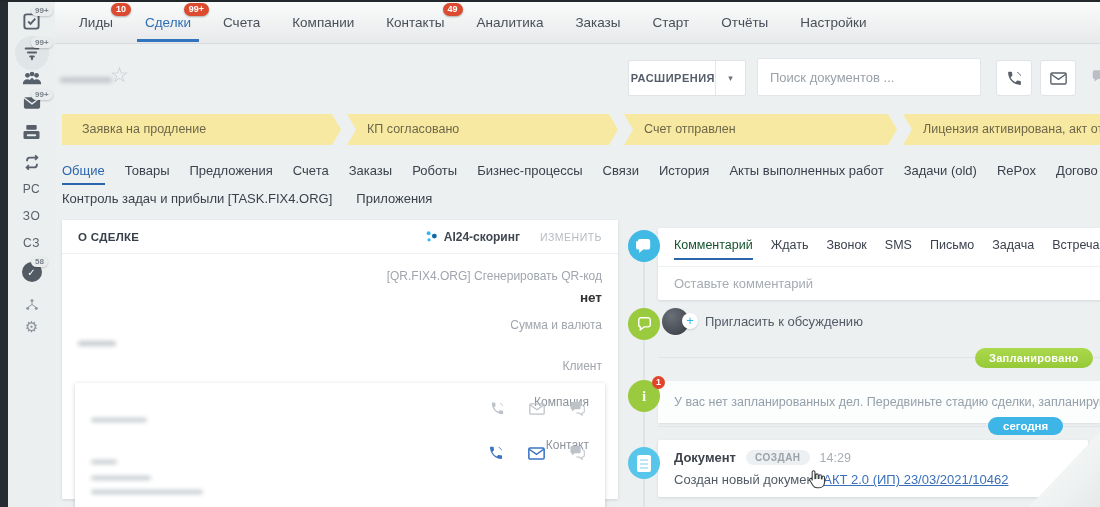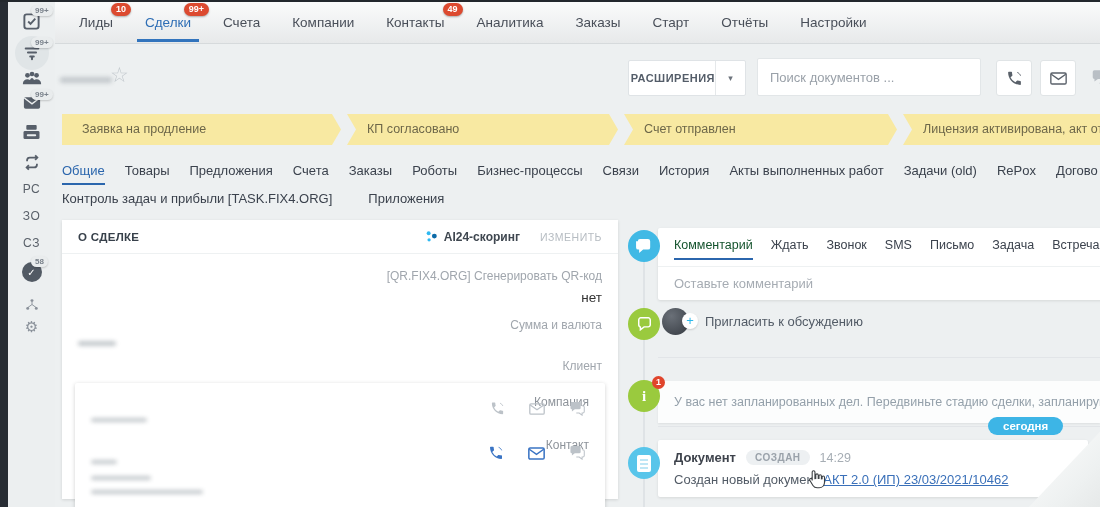--- a/index.html
+++ b/index.html
@@ -46,34 +46,34 @@
 
   
   .stage{position:absolute;top:114px;height:31px;background:#f8e9a2;color:#6d6749;font-size:12.5px;line-height:31px;
          padding-left:20px;box-sizing:border-box;white-space:nowrap;overflow:hidden;}
   .stage.mid{clip-path:polygon(0 0,calc(100% - 9px) 0,100% 50%,calc(100% - 9px) 100%,0 100%,9px 50%);}
   .stage.first{clip-path:polygon(0 0,calc(100% - 9px) 0,100% 50%,calc(100% - 9px) 100%,0 100%);}
 
   
   .dtabs1{position:absolute;left:62px;top:163px;width:1036px;display:flex;gap:20px;font-size:13px;color:#3b424d;
           white-space:nowrap;overflow:hidden;}
-  .dtabs2{position:absolute;left:62px;top:191px;display:flex;gap:36px;font-size:13px;color:#3b424d;white-space:nowrap;}
+  .dtabs2{position:absolute;left:62px;top:191px;display:flex;gap:24px;font-size:13px;color:#3b424d;white-space:nowrap;}
   .dtab{cursor:pointer;padding-bottom:5px;}
   .dtab.active{color:#2b66ad;border-bottom:2px solid #2b66ad;}
 
   
   .deal-card{position:absolute;left:62px;top:220px;width:556px;height:279px;background:#fff;
              box-shadow:0 1px 3px rgba(0,0,0,.12);text-align:right;}
   .dc-head{height:33px;display:flex;align-items:center;padding:0 16px;border-bottom:1px solid #eef1f2;}
   .dc-title{font-size:11.5px;font-weight:bold;color:#37404a;letter-spacing:.3px;}
   .dc-scoring{margin-left:auto;display:flex;align-items:center;gap:6px;font-size:12px;font-weight:bold;color:#3f4750;cursor:pointer;}
   .dc-edit{margin-left:20px;font-size:10.5px;color:#b6bcc2;text-transform:uppercase;letter-spacing:.5px;cursor:pointer;}
   .dc-body{padding:2px 16px 0;}
   .f-label{font-size:12px;color:#a0a6ad;margin-top:13px;}
-  .f-value{font-size:13.5px;color:#333;margin-top:7px;}
+  .f-value{font-size:13.5px;color:#333;margin-top:7px;font-weight:bold;}
   .client-card{position:relative;margin:10px -3px 0 -3px;background:#fff;box-shadow:0 1px 4px rgba(0,0,0,.18);
                border-radius:2px;padding:12px 16px 14px;height:104px;}
   .cc-label{font-size:12px;color:#8d939a;}
   .cc-icons{position:absolute;right:20px;display:flex;gap:24px;align-items:center;}
 
   
   .tl-line{position:absolute;left:643px;top:252px;width:2px;height:255px;background:#dfe3e6;}
   .tl-circle{position:absolute;left:628px;width:32px;height:32px;border-radius:50%;display:flex;align-items:center;
              justify-content:center;z-index:5;}
   .tl-card{position:absolute;left:658px;background:#fff;box-shadow:0 1px 3px rgba(0,0,0,.1);border-radius:2px;}
@@ -410,20 +410,21 @@
       </svg>
   </div>
   <div class="invite">
     <span class="avatar">
       <span class="avatar-plus">+</span>
     </span>
     <span class="invite-label">Пригласить к обсуждению</span>
   </div>
 
   <div class="hline" style="left:658px;top:357px;width:442px"></div>
+  <div class="pill planned">Запланировано</div>
 
   <div class="tl-circle" style="top:380px;background:#9aca3e">
     <span class="info-i">i</span>
     <span class="tl-badge-red">1</span>
   </div>
   <div class="info-card">У вас нет запланированных дел. Передвиньте стадию сделки, запланируйте дело или постав</div>
 
   <div class="hline" style="left:658px;top:426px;width:442px"></div>
   <div class="pill today">сегодня</div>
 

